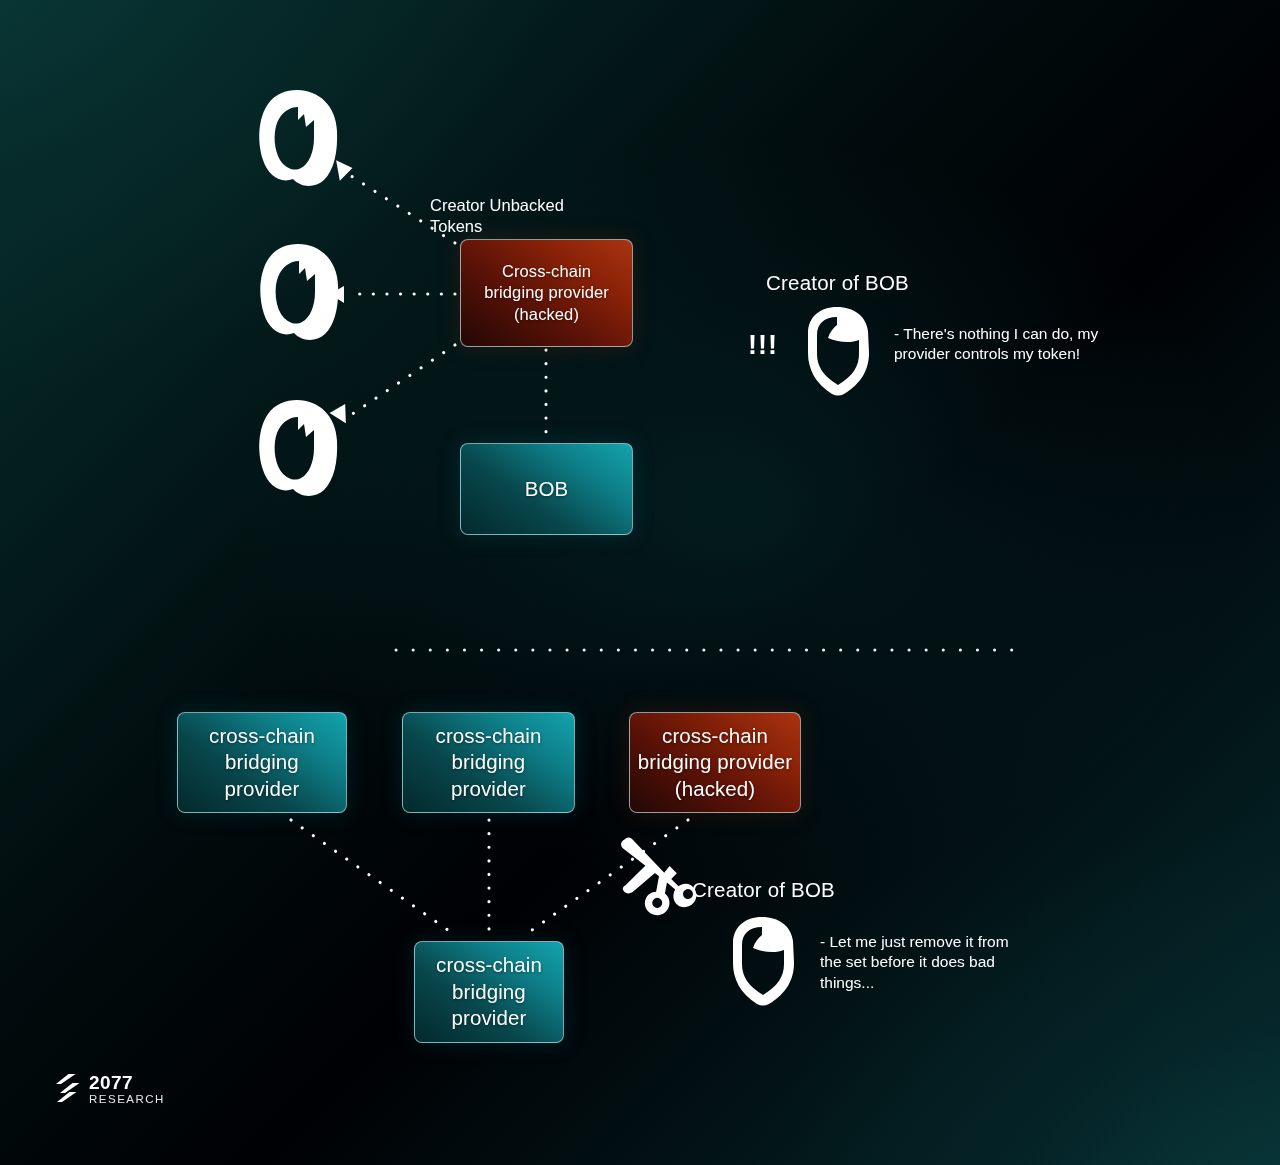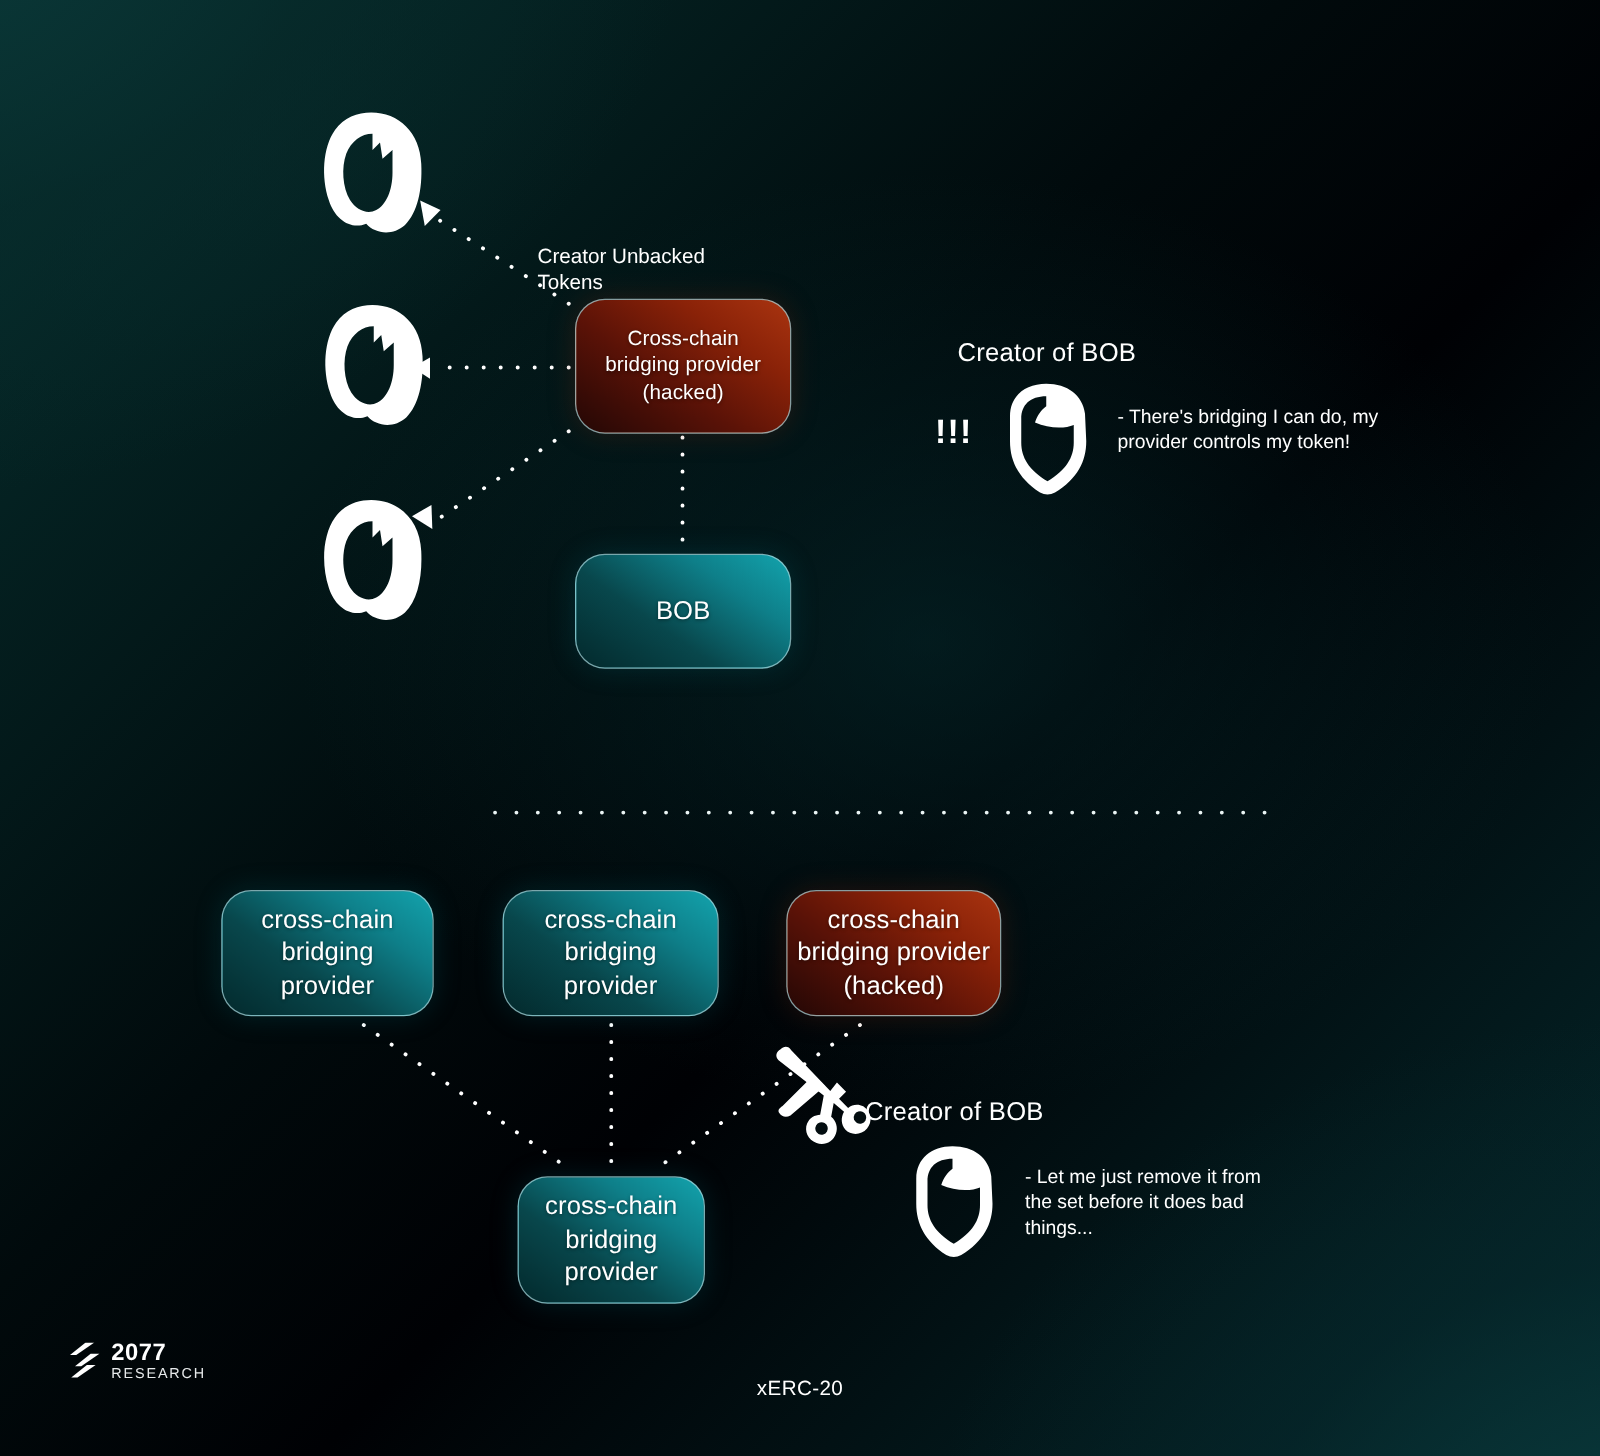--- a/index.html
+++ b/index.html
@@ -19,21 +19,21 @@
     background-image:
       radial-gradient(ellipse 900px 700px at -6% -8%, #0b3a3a 0%, rgba(8,44,44,0.55) 38%, rgba(0,0,0,0) 70%),
       radial-gradient(ellipse 820px 620px at 104% 108%, #0a3b3d 0%, rgba(6,40,44,0.5) 40%, rgba(0,0,0,0) 72%),
       radial-gradient(ellipse 700px 520px at 58% 44%, rgba(5,45,48,0.55) 0%, rgba(0,0,0,0) 72%),
       linear-gradient(135deg, #06302f 0%, #010a0c 42%, #000104 58%, #052a2d 100%);
   }
 
   
   .node {
     position: absolute;
-    border-radius: 24px;
+    border-radius: 8px;
     border: 1px solid rgba(168, 214, 219, 0.72);
     display: flex;
     align-items: center;
     justify-content: center;
     text-align: center;
     color: #ffffff;
     box-sizing: border-box;
     z-index: 4;
   }
   .node .node-label {
@@ -222,21 +222,21 @@
 
   <div class="node teal" style="left:460px; top:443px; width:173px; height:92px;">
     <div class="node-label heading-20">BOB</div>
   </div>
 
   <div class="plain-text heading-20" style="left:766px; top:270px;">Creator of BOB</div>
 
   <div class="plain-text" style="left:748px; top:330px; font-size:27px; font-weight:bold; letter-spacing:1px;">!!!</div>
 
   <div class="plain-text small-15" style="left:894px; top:324px; width:250px;">
-    <div>- There's bridging I can do, my</div>
+    <div>- There's nothing I can do, my</div>
     <div>provider controls my token!</div>
   </div>
 
 
   <div class="node teal" style="left:177px; top:712px; width:170px; height:101px;">
     <div class="node-label heading-20">
       <div>cross-chain</div>
       <div>bridging</div>
       <div>provider</div>
     </div>
@@ -279,15 +279,14 @@
       <path fill="#ffffff" d="M12.5 0 L19.5 0 L5 10 L0 10 Z"></path>
       <path fill="#ffffff" d="M16.5 9 L23.5 9 L9 19 L4 19 Z"></path>
       <path fill="#ffffff" d="M13.5 18 L20.5 18 L6 28 L1 28 Z"></path>
     </svg>
     <div class="brand-words">
       <span class="brand-top">2077</span>
       <span class="brand-bottom">RESEARCH</span>
     </div>
   </div>
 
-  <div id="bottom-caption">xERC-20</div>
 
 </div>
 
 </body></html>

